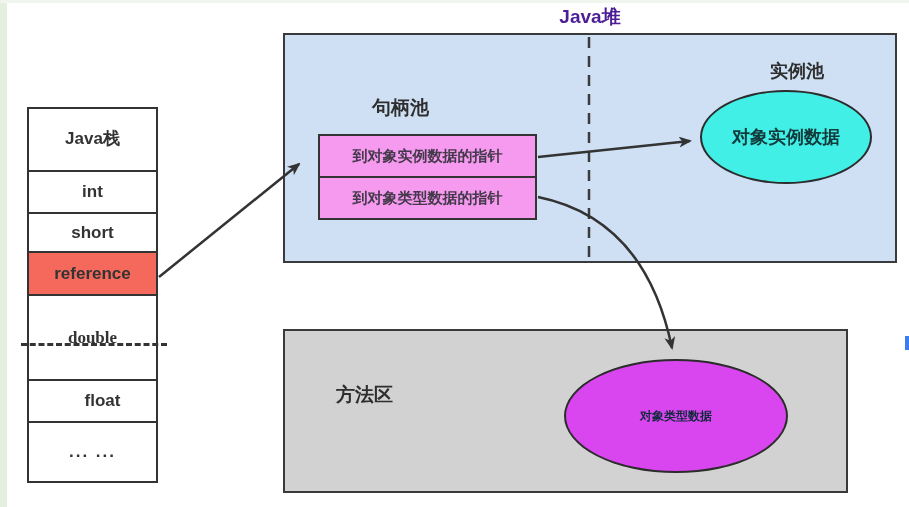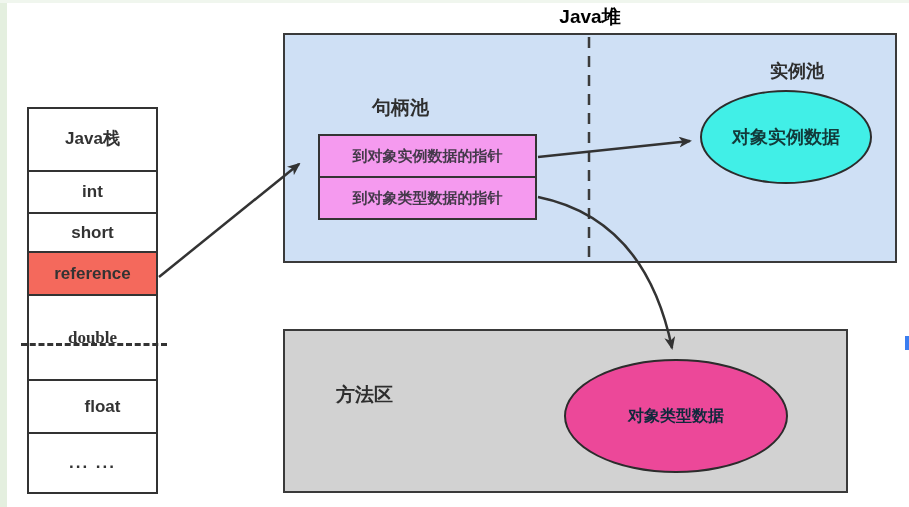--- a/index.html
+++ b/index.html
@@ -21,32 +21,32 @@
     box-sizing:border-box;border-bottom:2.5px solid #333;
     display:flex;flex-direction:column;align-items:center;justify-content:center;
     font-weight:bold;font-size:17px;color:#333;background:#fff;position:relative;
   }
   .stack .cell:last-child{border-bottom:none;}
   .cell-header{height:63px;font-size:17px;line-height:1.35;}
   .cell-int{height:42px;}
   .cell-short{height:39px;}
   .cell-reference{height:43px;background:#f4695c !important;color:#2b2b2b;}
   .cell-double{height:85px;font-size:19px;font-family:Liberation Serif, serif;}
-  .cell-float{height:53px;padding-left:20px;}
+  .cell-float{height:42px;padding-left:20px;}
   .cell-dots{height:58px;letter-spacing:2px;}
   .double-dash{
     position:absolute;left:21px;top:343px;width:146px;height:0;
     border-top:3px dashed #333;z-index:3;
   }
   .cell-double span{position:relative;z-index:2;}
 
   
   .heap-title{
     position:absolute;left:520px;top:4px;width:140px;text-align:center;
-    font-weight:bold;font-size:19px;color:#000000;
+    font-weight:bold;font-size:19px;color:#4c1d95;
   }
   .heap{
     position:absolute;left:283px;top:33px;width:614px;height:230px;box-sizing:border-box;
     border:2.5px solid #3a3a3a;background:#cfe0f5;
   }
   .label{position:absolute;font-weight:bold;color:#2e2e2e;}
   .lbl-handle{left:372px;top:95px;font-size:19px;}
   .lbl-instance{left:770px;top:59px;font-size:18px;}
   .lbl-method{left:336px;top:354px;font-size:19px;margin-top:28px;}
 
@@ -61,22 +61,22 @@
 
   .ellipse{
     position:absolute;box-sizing:border-box;border:2.5px solid #2c2c2c;border-radius:50%;
     display:flex;align-items:center;justify-content:center;font-weight:bold;
   }
   .ellipse-instance{
     left:700px;top:90px;width:172px;height:94px;background:#41efe7;
     font-size:18px;color:#123a3a;
   }
   .ellipse-type{
-    left:564px;top:359px;width:224px;height:114px;background:#ec4899;
-    font-size:16px;color:#10293c;
+    left:564px;top:359px;width:224px;height:114px;background:#d946ef;
+    font-size:12px;color:#10293c;
   }
 
   
   .method{
     position:absolute;left:283px;top:329px;width:565px;height:164px;box-sizing:border-box;
     border:2.5px solid #3a3a3a;background:#d2d2d2;
   }
 
   
   .overlay{position:absolute;left:0;top:0;width:909px;height:507px;pointer-events:none;}

